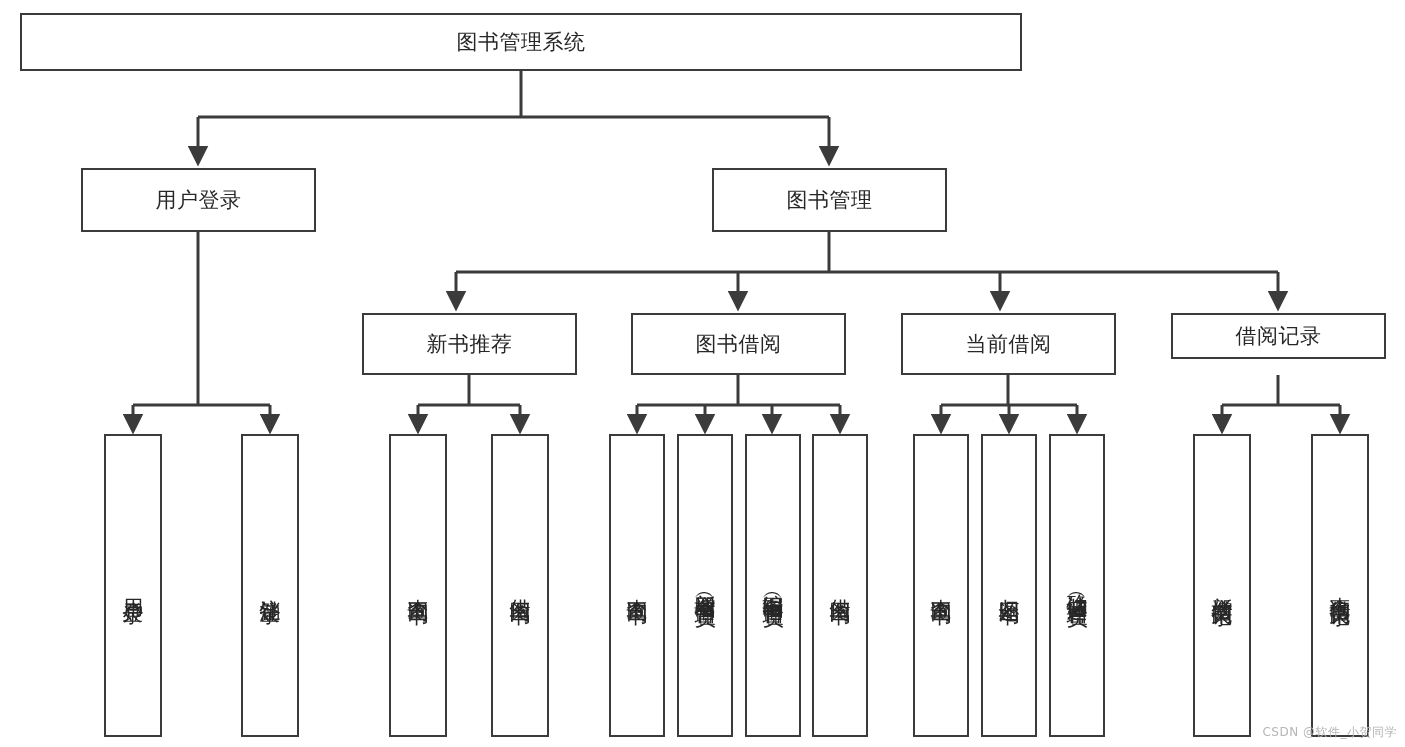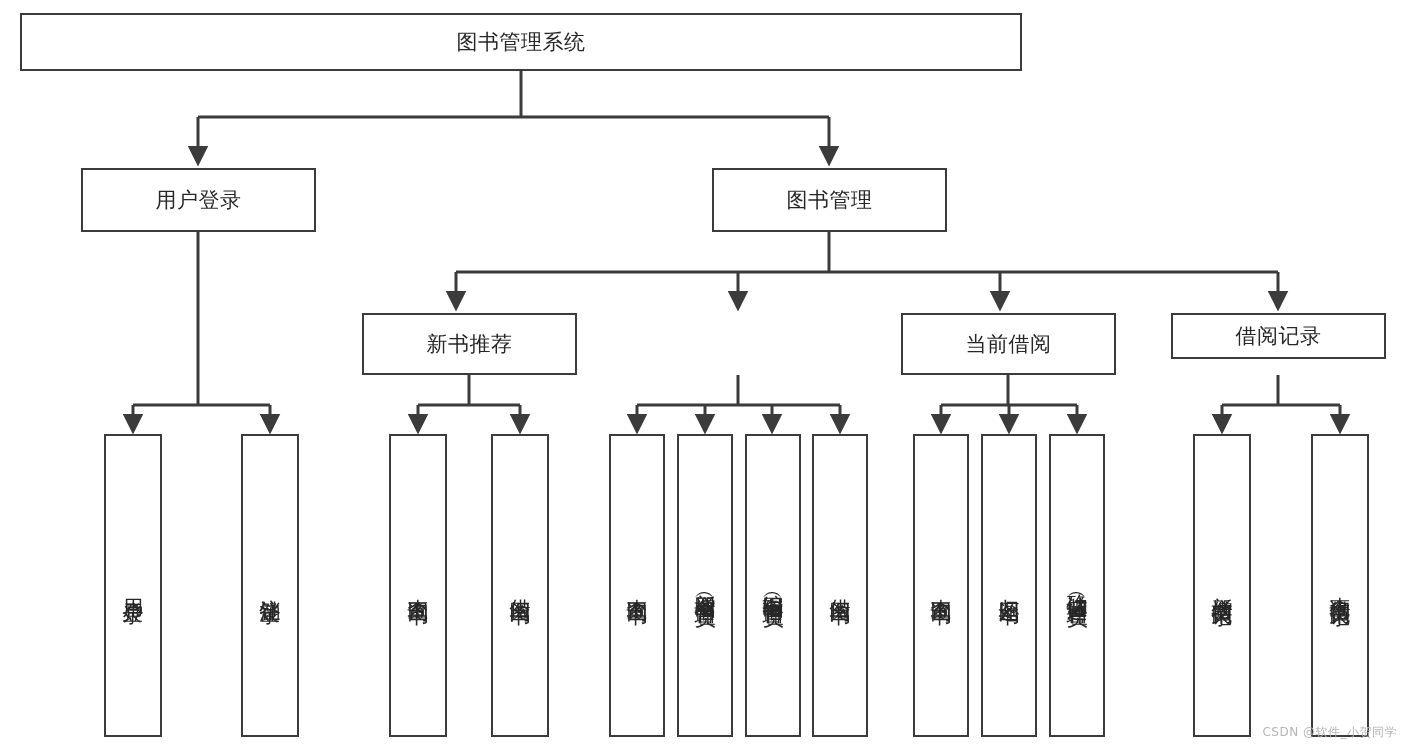--- a/index.html
+++ b/index.html
@@ -138,20 +138,23 @@
   </div>
 
   <div class="node" style="left:712px; top:168px; width:235px; height:64px;">
     <span class="node-label">图书管理</span>
   </div>
 
   <div class="node" style="left:362px; top:313px; width:215px; height:62px;">
     <span class="node-label">新书推荐</span>
   </div>
 
+  <div class="node" style="left:631px; top:313px; width:215px; height:62px;">
+    <span class="node-label">图书借阅</span>
+  </div>
 
   <div class="node" style="left:901px; top:313px; width:215px; height:62px;">
     <span class="node-label">当前借阅</span>
   </div>
 
   <div class="node" style="left:1171px; top:313px; width:215px; height:46px;">
     <span class="node-label">借阅记录</span>
   </div>
 
   <div class="node vertical" style="left:104px; top:434px; width:58px; height:303px;">

